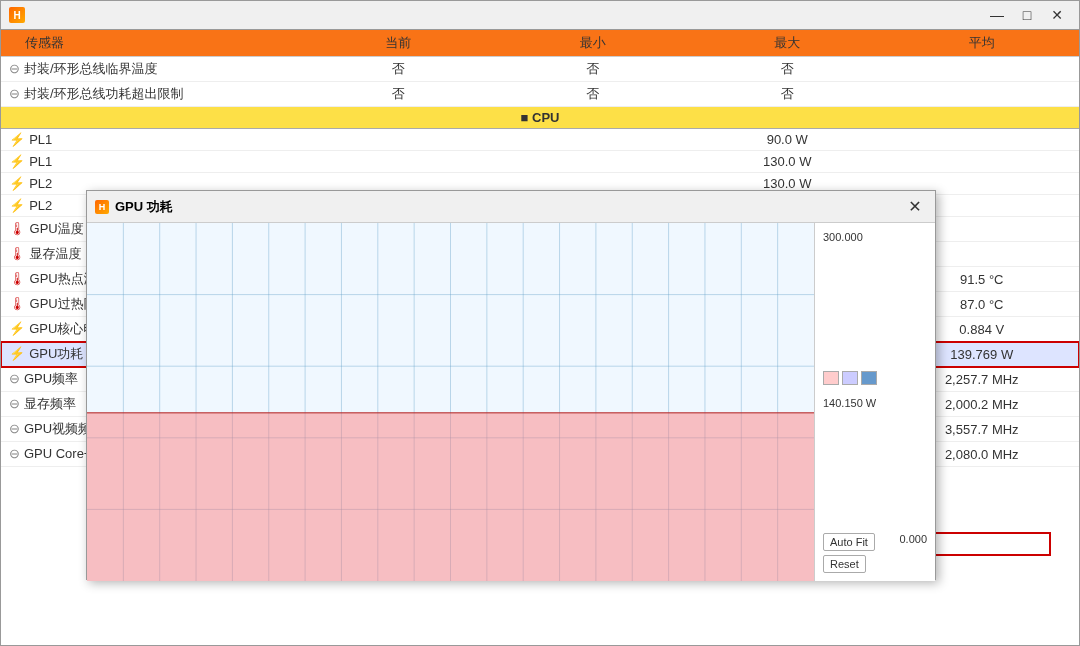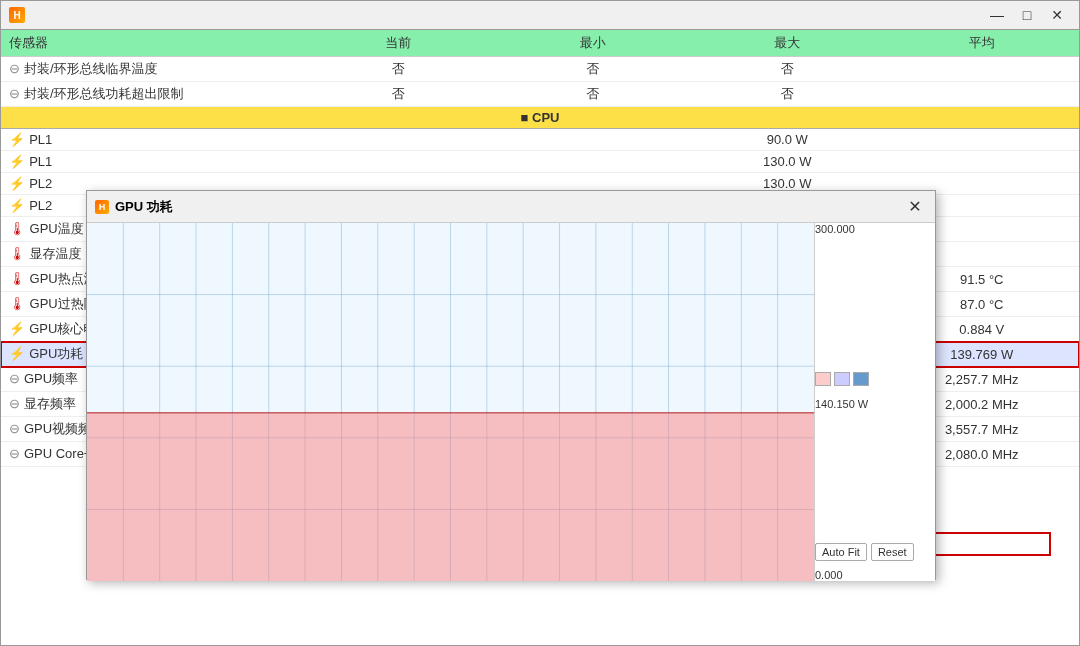--- a/index.html
+++ b/index.html
@@ -67,23 +67,23 @@
       overflow: hidden;
       position: relative;
     }
 
     
     .sensor-table {
       width: 100%;
       border-collapse: collapse;
     }
     .sensor-table th {
-      background: #86efac;
+      background: #f97316;
       border-bottom: 1px solid #ccc;
-      padding: 4px 8px;
+      padding: 4px 24px;
       text-align: center;
       font-weight: normal;
       color: #333;
     }
     .sensor-table th.col-name { text-align: left; width: 300px; }
     .sensor-table td {
       padding: 3px 8px;
       border-bottom: 1px solid #eee;
       text-align: center;
       color: #333;
@@ -159,20 +159,21 @@
     }
     .chart-area {
       flex: 1;
       background: #f0f8ff;
       position: relative;
       overflow: hidden;
       border-right: 1px solid #ccc;
     }
     .chart-sidebar {
       width: 120px;
+      padding: 8px;
       display: flex;
       flex-direction: column;
       justify-content: space-between;
       background: white;
     }
 
     
     .chart-grid {
       position: absolute;
       top: 0; left: 0; right: 0; bottom: 0;
@@ -428,21 +429,21 @@
 
         <div style="display:flex; flex-direction:column; gap:6px; align-items:flex-start;">
           <div class="legend-boxes">
             <div class="legend-box" style="background:#ffcccc;"></div>
             <div class="legend-box" style="background:#ccccff;"></div>
             <div class="legend-box" style="background:#6699cc;"></div>
           </div>
           <div class="chart-label">140.150 W</div>
         </div>
 
-        <div style="display:flex; flex-direction:column; gap:8px;">
+        <div style="display:flex; flex-direction:row; gap:8px;">
           <div class="chart-buttons">
             <button class="chart-btn">Auto Fit</button>
             <button class="chart-btn">Reset</button>
           </div>
           <div class="chart-label">0.000</div>
         </div>
       </div>
     </div>
   </div>
 </div>

